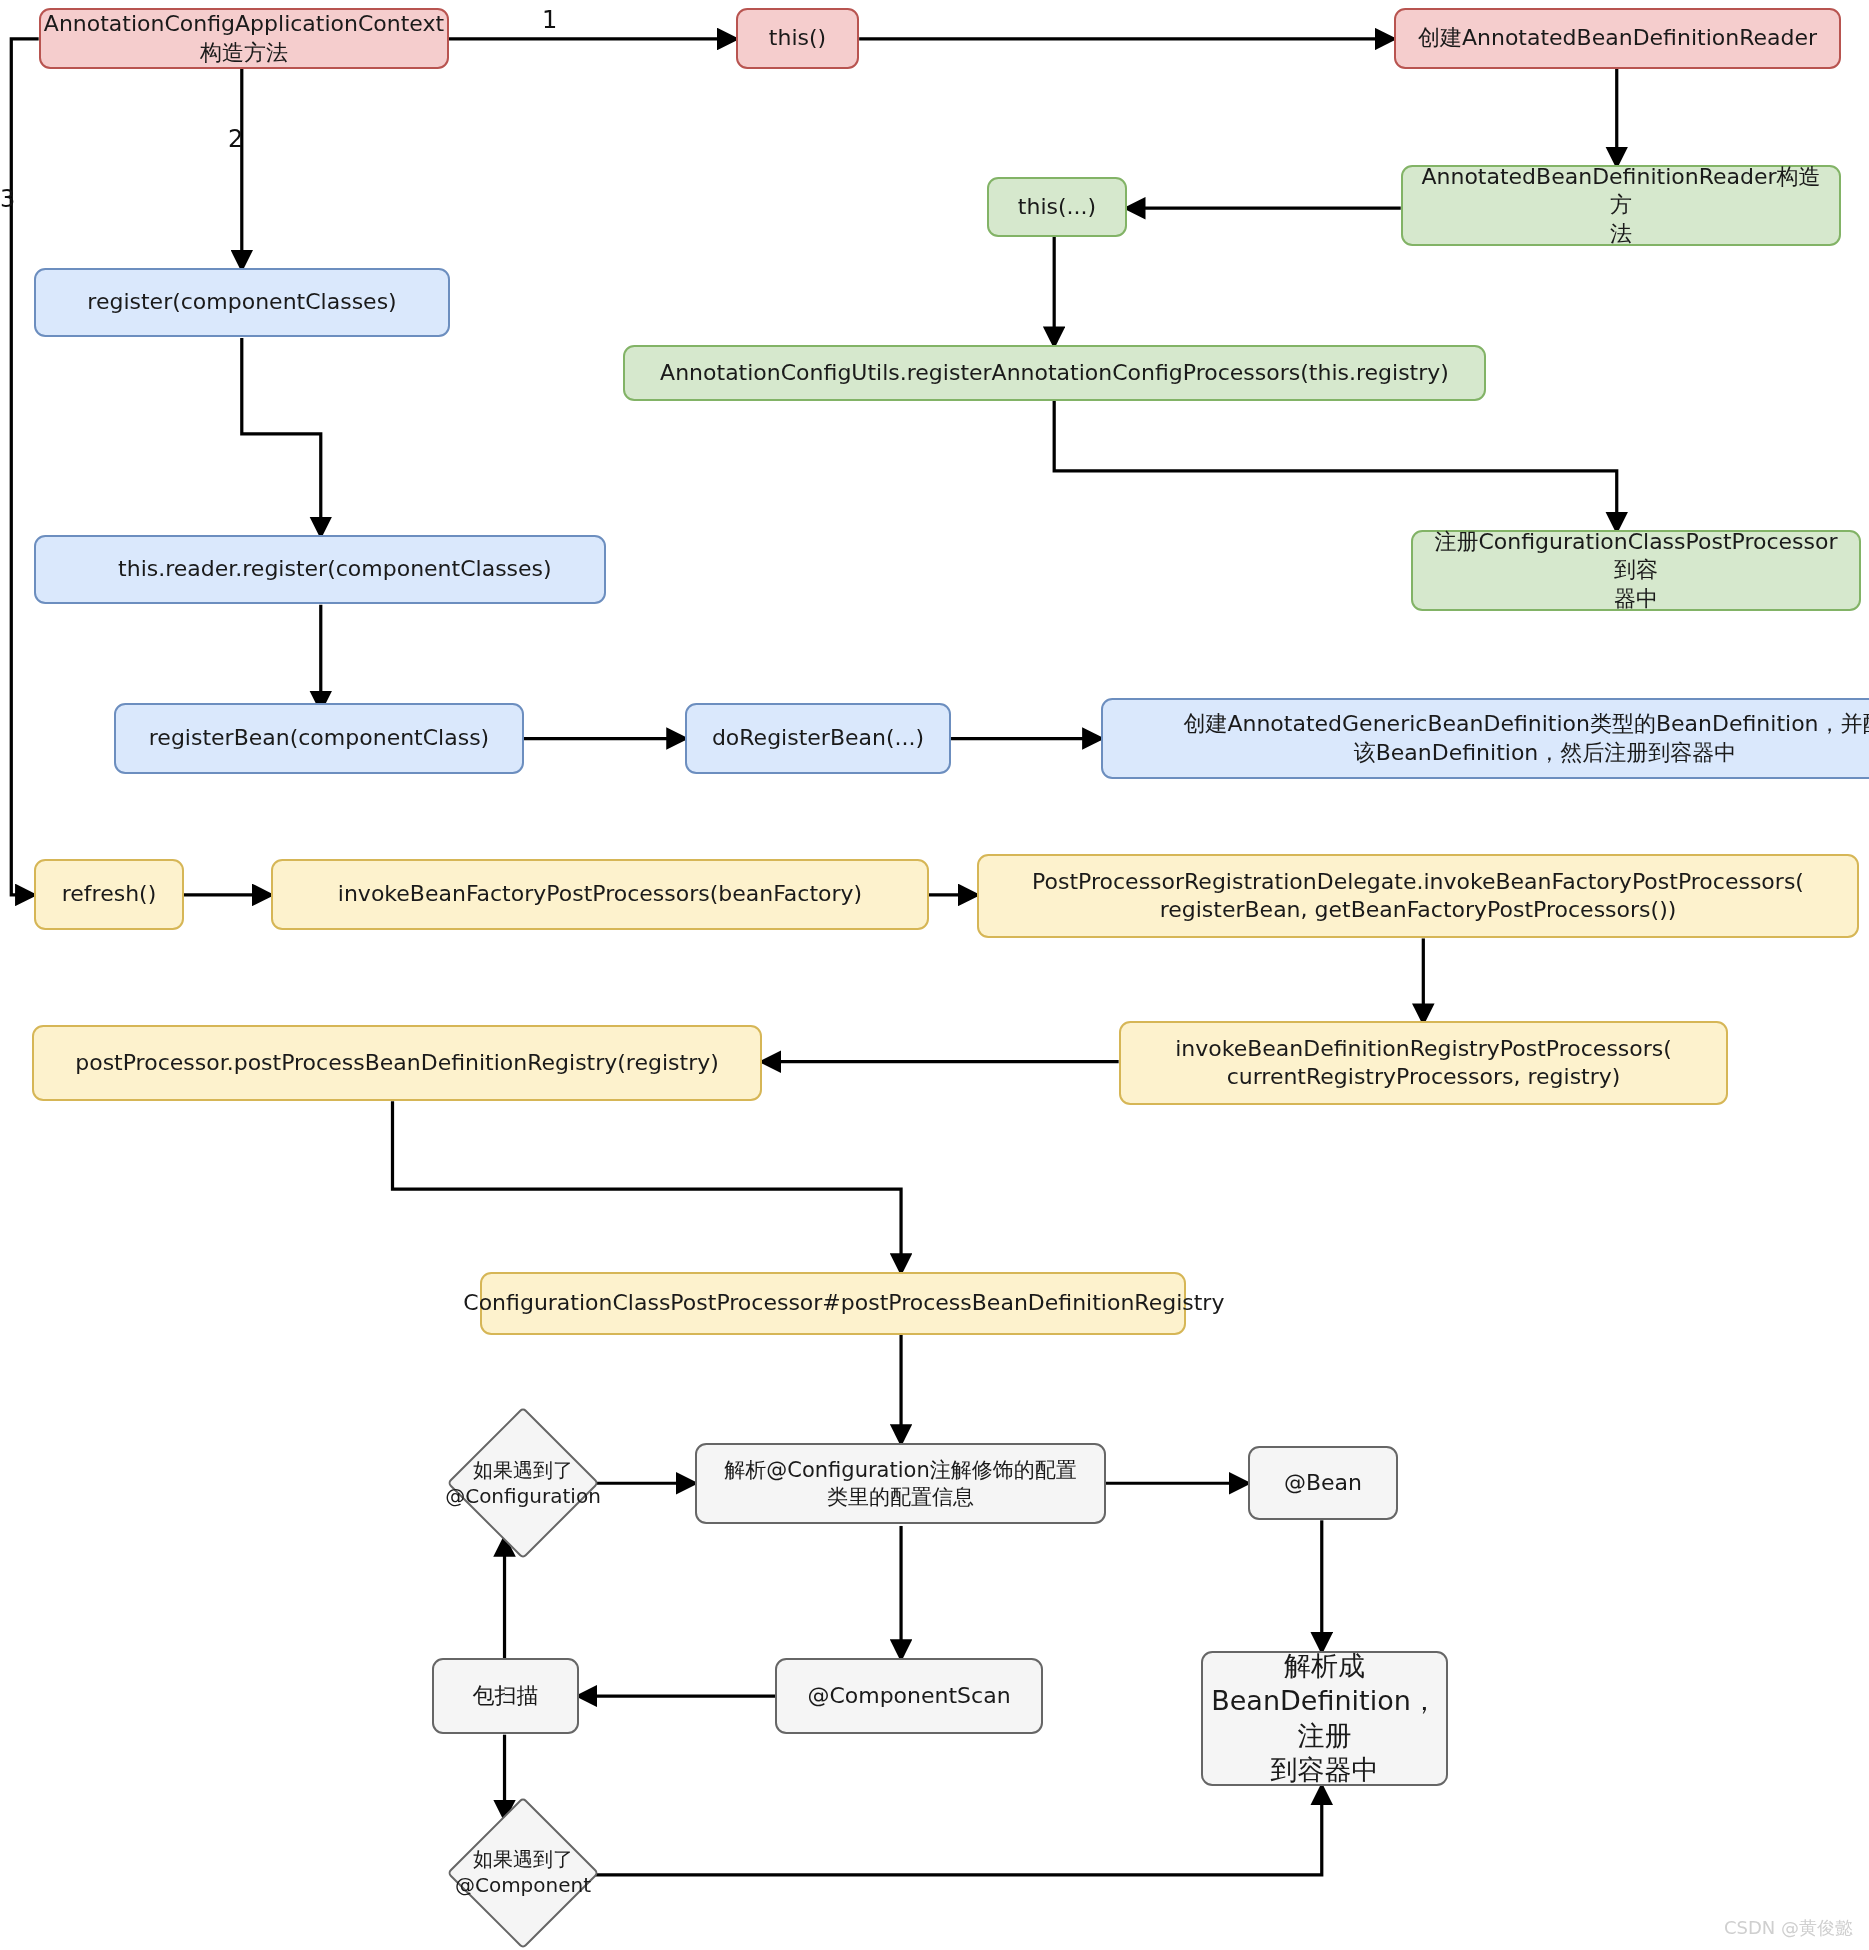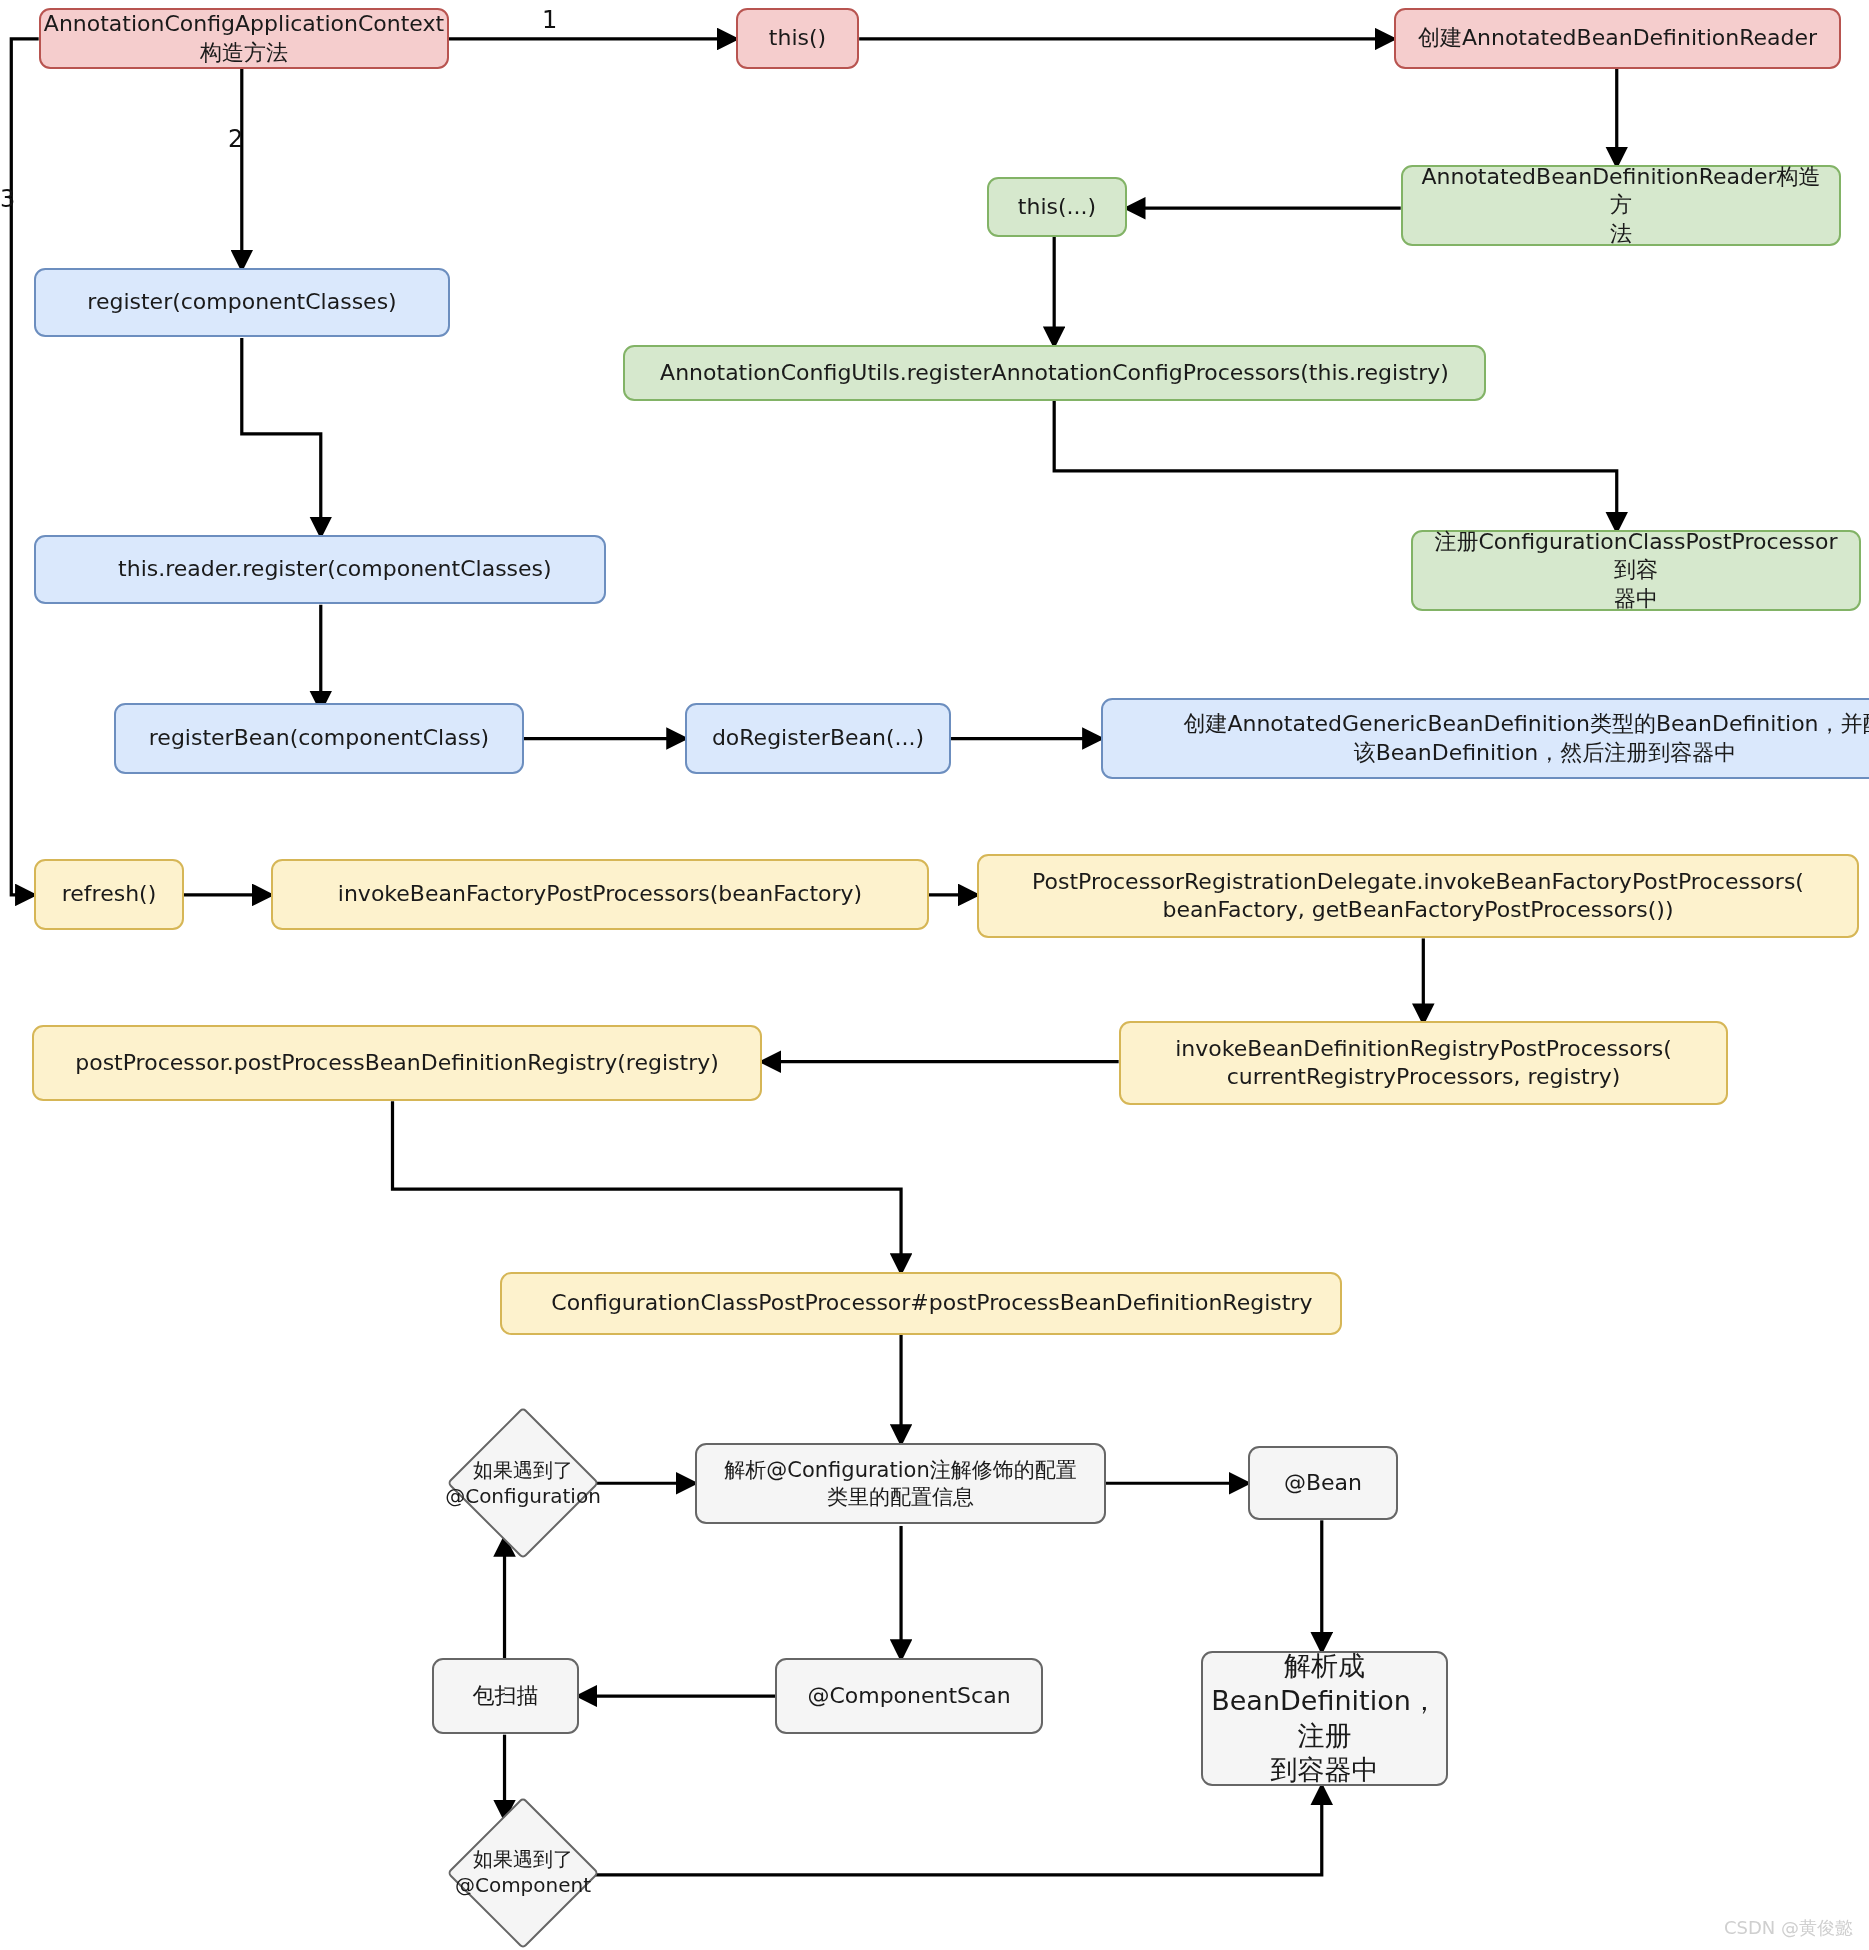--- a/index.html
+++ b/index.html
@@ -190,28 +190,28 @@
   <div class="node blue" style="left:685px; top:703px; width:266px; height:71px;">doRegisterBean(...)</div>
 
   <div class="node blue" style="left:1101px; top:698px; width:888px; height:81px;">创建AnnotatedGenericBeanDefinition类型的BeanDefinition，并配置
 该BeanDefinition，然后注册到容器中</div>
 
   <div class="node yellow" style="left:34px; top:859px; width:150px; height:71px;">refresh()</div>
 
   <div class="node yellow" style="left:271px; top:859px; width:658px; height:71px;">invokeBeanFactoryPostProcessors(beanFactory)</div>
 
   <div class="node yellow" style="left:977px; top:854px; width:882px; height:84px;">PostProcessorRegistrationDelegate.invokeBeanFactoryPostProcessors(
-beanFactory, getBeanFactoryPostProcessors())</div>
+registerBean, getBeanFactoryPostProcessors())</div>
 
   <div class="node yellow" style="left:1119px; top:1021px; width:609px; height:84px;">invokeBeanDefinitionRegistryPostProcessors(
 currentRegistryProcessors, registry)</div>
 
   <div class="node yellow" style="left:32px; top:1025px; width:730px; height:76px;">postProcessor.postProcessBeanDefinitionRegistry(registry)</div>
 
-  <div class="node yellow" style="left:500px; top:1272px; width:842px; height:63px;padding-left:33px;">ConfigurationClassPostProcessor#postProcessBeanDefinitionRegistry</div>
+  <div class="node yellow" style="left:480px; top:1272px; width:706px; height:63px;padding-left:33px;">ConfigurationClassPostProcessor#postProcessBeanDefinitionRegistry</div>
 
   <div class="node gray" style="left:695px; top:1443px; width:411px; height:81px; font-size:21px;">解析@Configuration注解修饰的配置
 类里的配置信息</div>
 
   <div class="node gray" style="left:1248px; top:1446px; width:150px; height:74px;">@Bean</div>
 
   <div class="node gray" style="left:775px; top:1658px; width:268px; height:76px;">@ComponentScan</div>
 
   <div class="node gray" style="left:432px; top:1658px; width:147px; height:76px;border-radius:11px;">包扫描</div>
 

